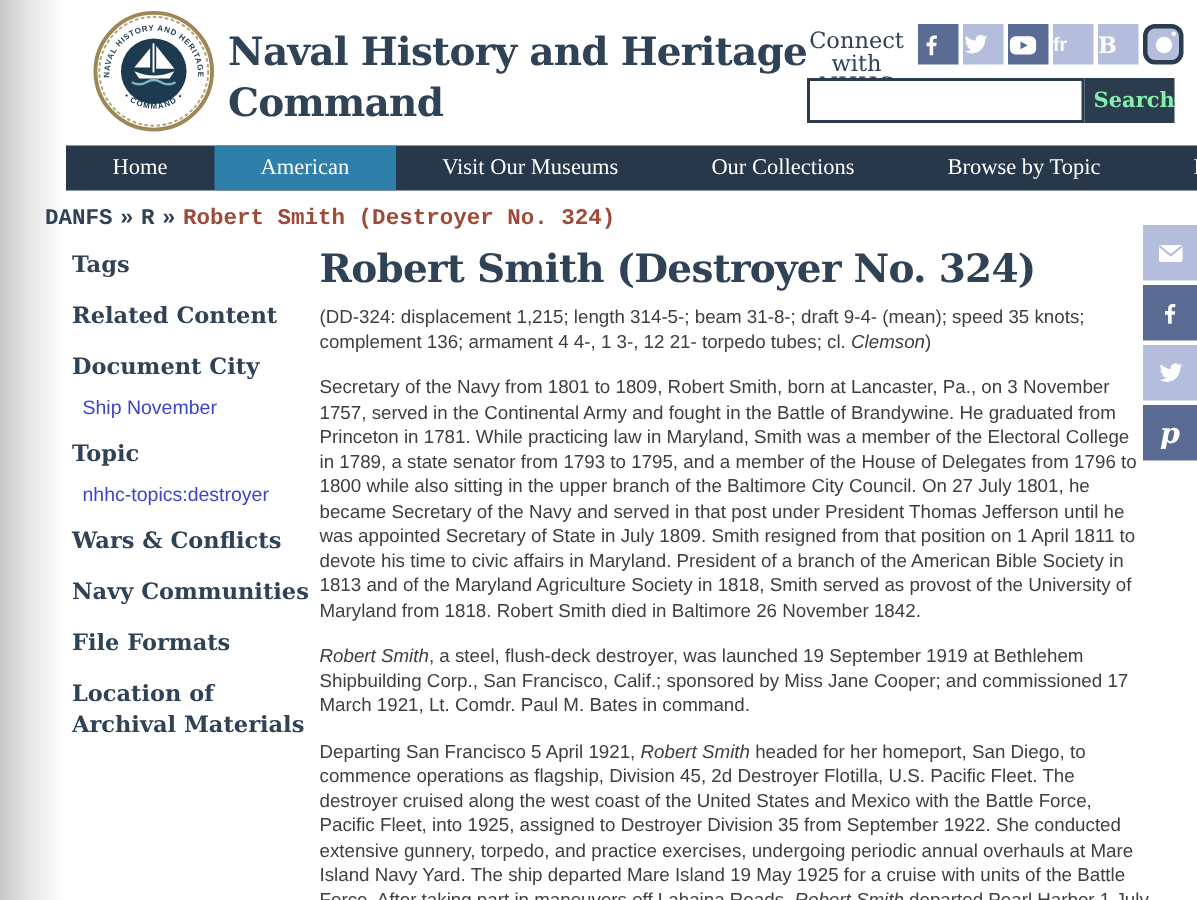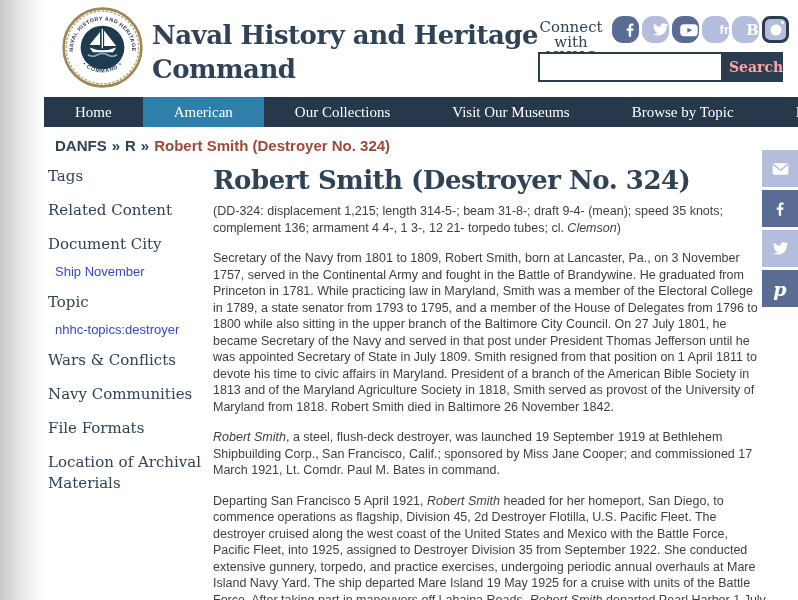--- a/index.html
+++ b/index.html
@@ -13,53 +13,53 @@
 
   
   header{position:relative;height:97px;}
   .seal{position:absolute;left:47px;top:7px;width:81px;height:81px;}
   .site-title{position:absolute;left:137px;top:18px;
     font-family:"DejaVu Serif",serif;font-weight:bold;font-size:26px;line-height:34px;
     color:var(--heading);letter-spacing:-0.5px;white-space:nowrap;}
   .connect{position:absolute;left:520px;top:20px;width:72px;text-align:center;
     font-family:"DejaVu Serif",serif;font-size:15px;line-height:15px;color:var(--heading);}
   .social-row{position:absolute;left:597px;top:16px;display:flex;gap:3px;}
-  .tile{width:27px;height:27px;display:flex;align-items:center;justify-content:flex-end;flex:none;border-radius:11px;}
+  .tile{width:27px;height:27px;display:flex;align-items:center;justify-content:flex-start;flex:none;}
   .tile.dark{background:var(--social_dark);color:#fff;}
   .tile.light{background:var(--social_light);color:#fff;}
   .txt-icon{font-weight:bold;color:#fff;}
   .txt-icon.serif{font-family:"DejaVu Serif",serif;}
   .insta{box-sizing:border-box;border:3px solid var(--navy);border-radius:8px;
     background:var(--social_light);position:relative;}
   .insta .lens{position:absolute;left:50%;top:50%;transform:translate(-50%,-50%);
     width:11px;height:11px;border-radius:50%;background:#fff;}
   .insta .dot{position:absolute;right:2px;top:2px;width:3px;height:3px;border-radius:50%;background:#fff;}
   .search{position:absolute;left:523px;top:52px;display:flex;margin:0;}
   .search input{width:185px;height:30px;border:2px solid var(--navy);box-sizing:border-box;
     outline:none;padding:0 6px;font-size:14px;}
-  .search button{width:60px;height:30px;background:var(--navy);color:#fca5a5;border:none;
+  .search button{width:60px;height:30px;background:var(--navy);color:#86efac;border:none;
     font-family:"DejaVu Serif",serif;font-weight:bold;font-size:14px;cursor:pointer;}
 
   
   nav{margin-left:29px;height:30px;background:var(--nav_bg);display:flex;overflow:hidden;}
   .nav-item{padding:0 31px;line-height:30px;color:#fff;white-space:nowrap;cursor:pointer;
     font-family:"Liberation Serif",serif;font-size:15px;}
   .nav-item.active{background:var(--nav_active);}
 
   
-  .breadcrumb{margin:10px 0 0 40px;font-family:Liberation Sans, sans-serif;font-weight:bold;
+  .breadcrumb{margin:10px 0 0 15px;font-family:Liberation Mono, monospace;font-weight:bold;
     font-size:15px;color:var(--heading);}
   .breadcrumb .sep{margin:0 5px;}
   .breadcrumb a{color:var(--heading);text-decoration:none;}
   .breadcrumb .current{color:var(--breadcrumb_current);}
 
   
   .content{display:flex;margin-top:12px;}
   aside{width:165px;padding-left:33px;flex:none;}
-  aside .head{font-family:"DejaVu Serif",serif;font-weight:normal;font-size:15px;
+  aside .head{font-family:"DejaVu Serif",serif;font-weight:bold;font-size:15px;
     color:var(--heading);margin:0 0 13px;line-height:21px;}
   aside .side-link{display:block;font-size:13px;color:var(--link_blue);text-decoration:none;
     margin:-4px 0 13px 7px;}
   main{width:553px;flex:none;}
   h1{font-family:"DejaVu Serif",serif;font-weight:bold;font-size:26px;line-height:28px;
     color:var(--heading);margin:0 0 9px;letter-spacing:-0.5px;white-space:nowrap;}
   main p{font-size:12.5px;line-height:16.5px;color:var(--body_text);margin:0 0 14px;}
   main em{}
 
   
@@ -139,22 +139,22 @@
 
     <form class="search">
       <input id="search-input" value="" style="">
       <button type="submit">Search</button>
     </form>
   </header>
 
   <nav id="main-nav">
       <a class="nav-item">Home</a>
       <a class="nav-item active">American</a>
+      <a class="nav-item">Visit Our Museums</a>
       <a class="nav-item">Our Collections</a>
-      <a class="nav-item">Visit Our Museums</a>
       <a class="nav-item">Browse by Topic</a>
       <a class="nav-item">News &amp; Events</a>
       <a class="nav-item">Get Involved</a>
     </nav>
 
   <div class="breadcrumb" id="breadcrumb"><a>DANFS</a><span class="sep">»</span><a>R</a><span class="sep">»</span><span class="current">Robert Smith (Destroyer No. 324)</span></div>
 
   <div class="content">
     <aside id="sidebar">
         <div class="head">Tags</div>

